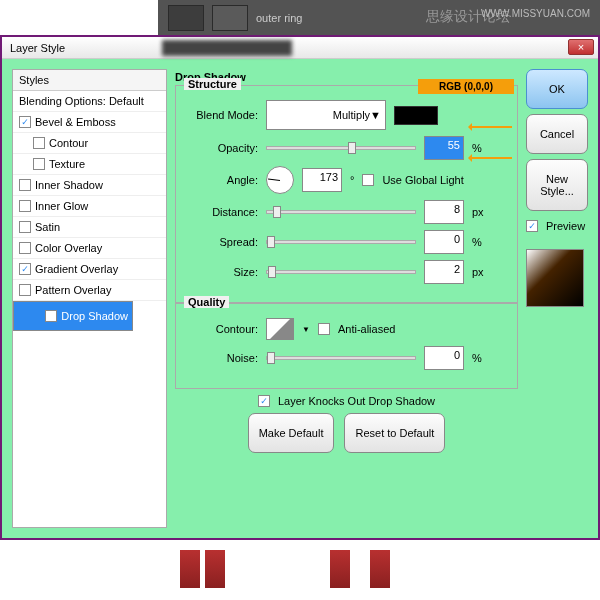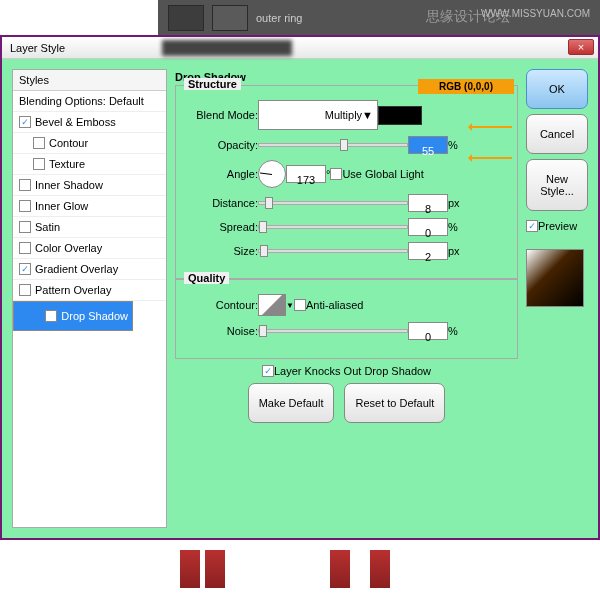--- a/index.html
+++ b/index.html
@@ -20,27 +20,27 @@
 .srow{padding:4px 6px;border-bottom:1px solid #eee;display:flex;align-items:center;gap:4px;cursor:pointer}
 .srow.ind{padding-left:20px}
 .srow.sel{background:#2d89ef;color:#fff}
 .srow.sel *{color:#fff}
 .cb{width:12px;height:12px;border:1px solid #888;background:#fff;display:inline-flex;align-items:center;justify-content:center;font-size:9px;color:#2d89ef}
 .cb.c::before{content:"✓"}
 .main{flex:1;position:relative}
 .gtitle{font-weight:bold;padding:2px 0}
 .grp{border:1px solid #aaa;padding:8px 10px 12px;position:relative}
 .grp .lg{position:absolute;top:-8px;left:8px;background:#f0f0f0;padding:0 4px;font-weight:bold}
-.row{display:flex;align-items:center;margin:6px 0;gap:0}
+.row{display:flex;align-items:center;margin:6px 0;gap:8px}
 .lbl{width:72px;text-align:right}
 .sel{border:1px solid #888;background:#fff;height:30px;width:120px;padding:1px 4px;display:flex;align-items:center;justify-content:flex-end}
 .sw{width:44px;height:19px;background:#000;border:1px solid #333}
 .slider{width:150px;height:4px;background:#ddd;border:1px solid #aaa;position:relative}
 .slider .th{position:absolute;top:-5px;width:8px;height:12px;background:#eee;border:1px solid #888}
-.num{width:40px;height:18px;border:1px solid #888;background:#fff;padding:8px 3px;text-align:center}
+.num{width:40px;height:24px;border:1px solid #888;background:#fff;padding:2px 3px;text-align:right}
 .num.hl{background:#2d89ef;color:#fff}
 .ang{width:28px;height:28px;border:1px solid #888;border-radius:50%;background:#fff;position:relative}
 .ang::after{content:"";position:absolute;left:50%;top:50%;width:12px;height:1px;background:#000;transform-origin:left;transform:rotate(-173deg)}
 .btn{background:linear-gradient(#fdfdfd,#e3e3e3);border:1px solid #888;border-radius:7px;padding:13px 10px;min-width:62px;text-align:center;cursor:pointer}
 .btn.ok{background:linear-gradient(#cde8ff,#8cc4f0);border-color:#4a90d0}
 .rcol{width:62px;display:flex;flex-direction:column;gap:5px;align-items:stretch}
 .prevsw{width:58px;height:58px;background:linear-gradient(135deg,#fff 0%,#420 40%,#000 100%);border:1px solid #888;margin-top:6px}
 .ann{position:absolute;background:#f59e0b;color:#000;font-size:10px;padding:2px 21px;font-weight:bold}
 .arrow{position:absolute;height:2px;background:#f59e0b}
 .arrow::before{content:"";position:absolute;left:-6px;top:-3px;border:4px solid transparent;border-right-color:#f59e0b}

